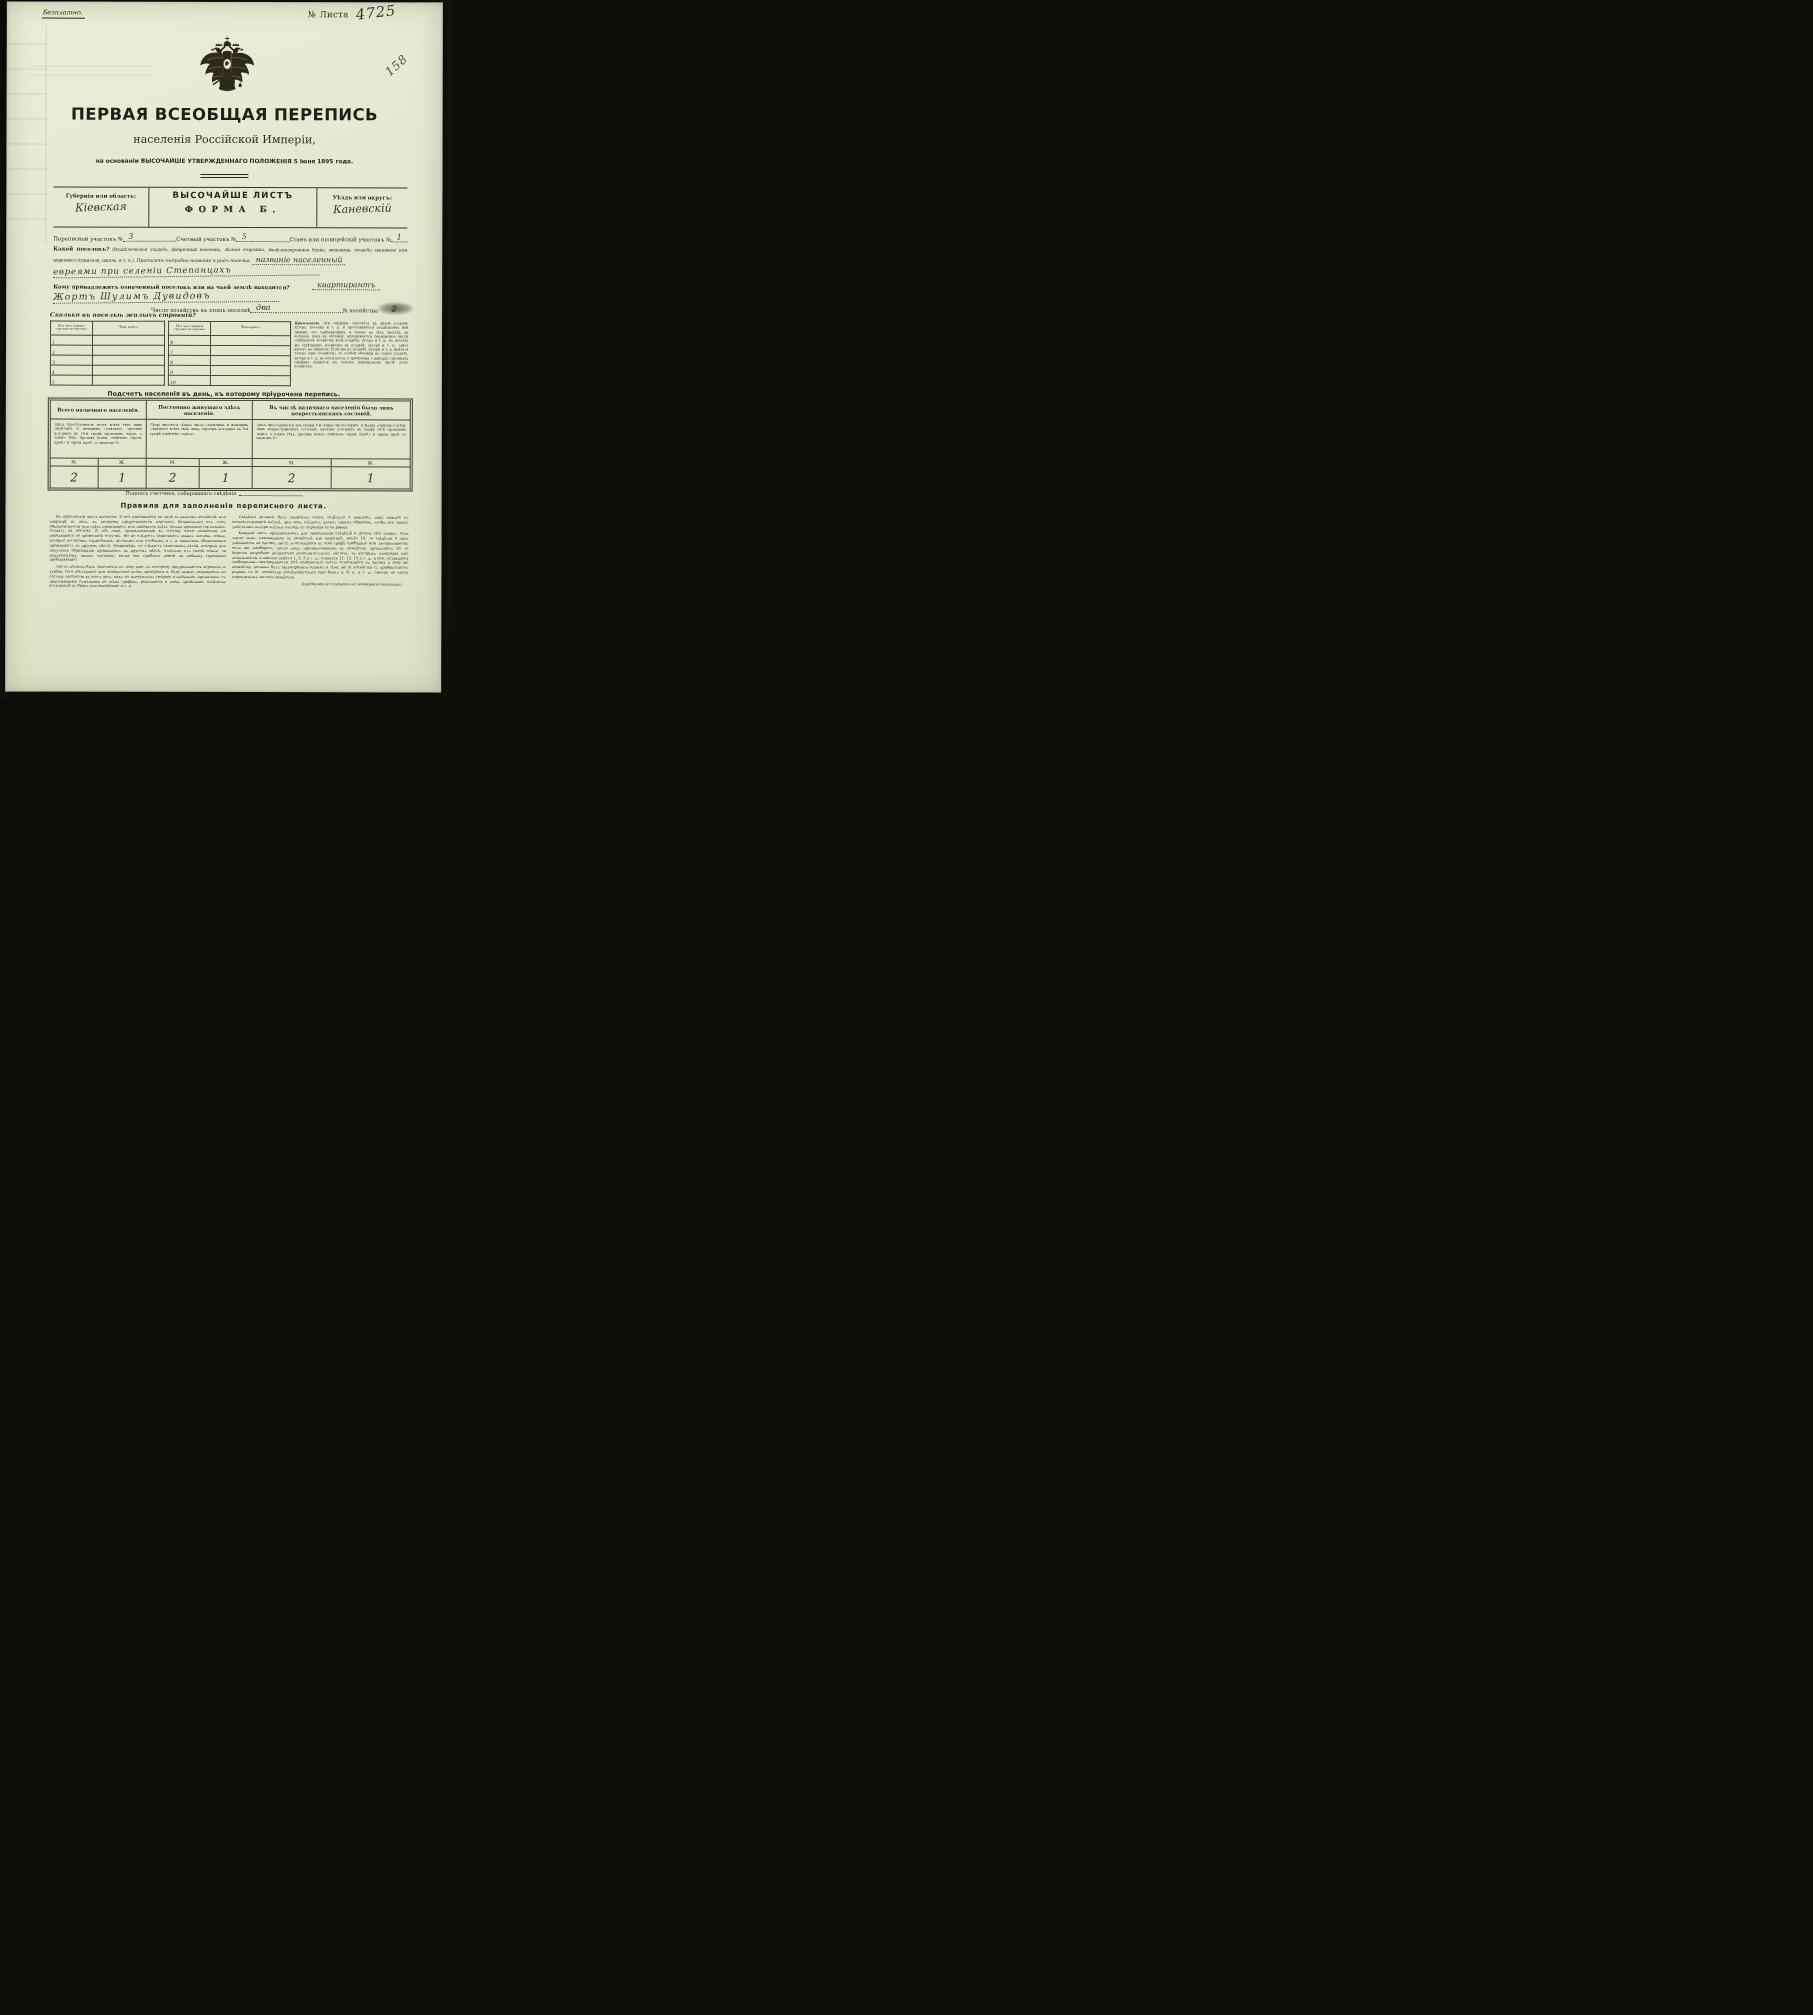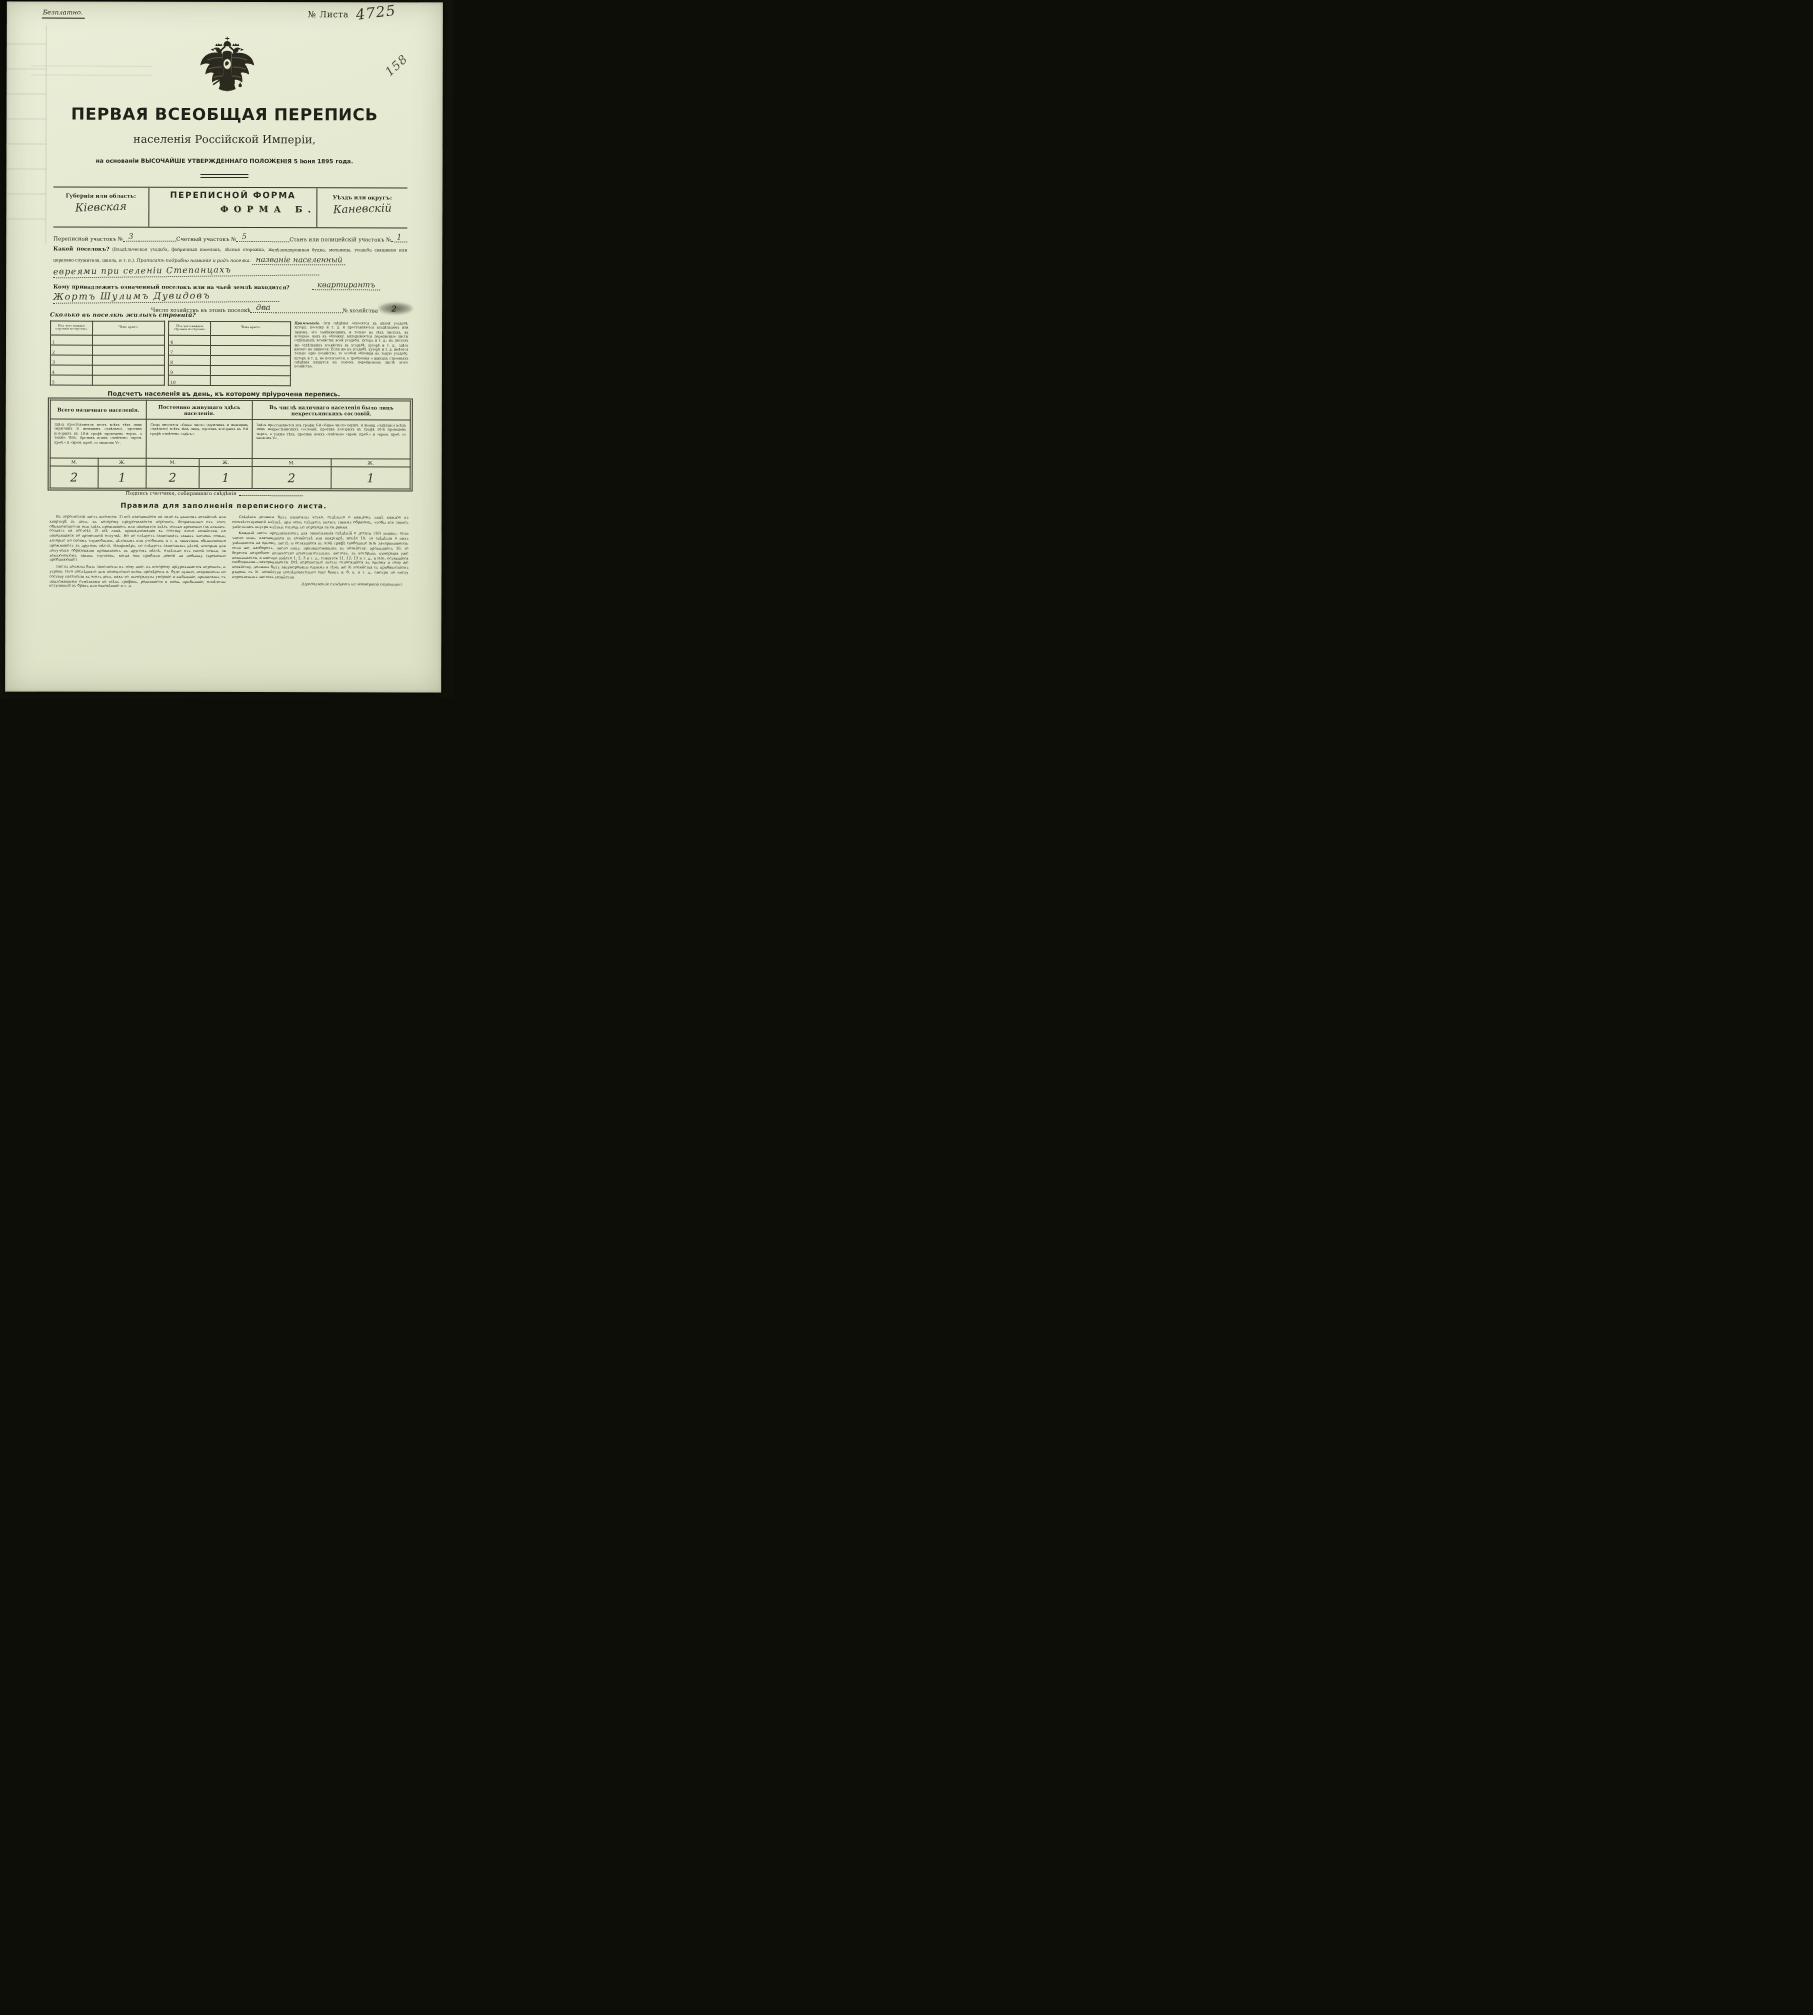--- a/index.html
+++ b/index.html
@@ -40,21 +40,21 @@
   .headerbox{position:absolute;left:47px;top:185px;width:354px;height:39px;display:flex;
     border-top:0.8px solid #3a382c;border-bottom:0.8px solid #3a382c;}
   .hb-cell{box-sizing:border-box;}
   .hb-left{width:95px;padding-top:4.8px;text-align:center;}
   .hb-mid{width:169px;border-left:0.6px solid #3a382c;border-right:0.6px solid #3a382c;text-align:center;padding-top:2.4px;}
   .hb-right{flex:1;padding-top:5.6px;text-align:center;}
   .hb-label{font-weight:bold;font-size:5.4px;}
   .hb-value{font-size:11px;margin-top:2.4px;transform:rotate(-2deg);}
   .hb-formtitle{font-family:"DejaVu Sans",sans-serif;font-weight:bold;font-size:8.5px;letter-spacing:1.2px;}
   .hb-formtype{margin-top:3.6px;font-weight:bold;font-size:8.5px;letter-spacing:5.6px;
-    text-shadow:0.6px 0.6px 0 #b9bda0;text-align:right;}
+    text-shadow:0.6px 0.6px 0 #b9bda0;}
   
   .uchastki{position:absolute;left:47px;top:230px;width:354px;display:flex;align-items:flex-end;font-size:5.4px;}
   .uchastki .lbl{white-space:nowrap;}
   .uchastki .num{font-size:7.7px;padding:0 5.6px;border-bottom:0.4px dotted #55523f;}
   .uchastki .gap{flex:1;border-bottom:0.4px dotted #55523f;height:4.8px;min-width:8px;}
   
   .q-settlement{position:absolute;left:47px;top:243px;width:354px;font-size:4.4px;line-height:1.55;text-align:justify;}
   .q-settlement .q{font-weight:bold;font-size:5.4px;}
   .q-settlement .note{font-size:4.2px;}
   .q-settlement .instr{font-style:italic;font-size:4.6px;}
@@ -167,21 +167,21 @@
     <div class="subtitle">населенія Россійской Имперіи,</div>
     <div class="basis">на основаніи ВЫСОЧАЙШЕ УТВЕРЖДЕННАГО ПОЛОЖЕНІЯ 5 Іюня 1895 года.</div>
     <div class="divider"></div>
 
     <div class="headerbox">
       <div class="hb-cell hb-left">
         <div class="hb-label">Губернія или область:</div>
         <div class="hw hb-value">Кіевская</div>
       </div>
       <div class="hb-cell hb-mid">
-        <div class="hb-formtitle">ПЕРЕПИСНОЙ ФОРМА</div>
+        <div class="hb-formtitle">ВЫСОЧАЙШЕ ЛИСТЪ</div>
         <div class="hb-formtype">ФОРМА Б.</div>
       </div>
       <div class="hb-cell hb-right">
         <div class="hb-label">Уѣздъ или округъ:</div>
         <div class="hw hb-value">Каневскій</div>
       </div>
     </div>
 
     <div class="uchastki">
       <span class="lbl">Переписной участокъ №</span>

